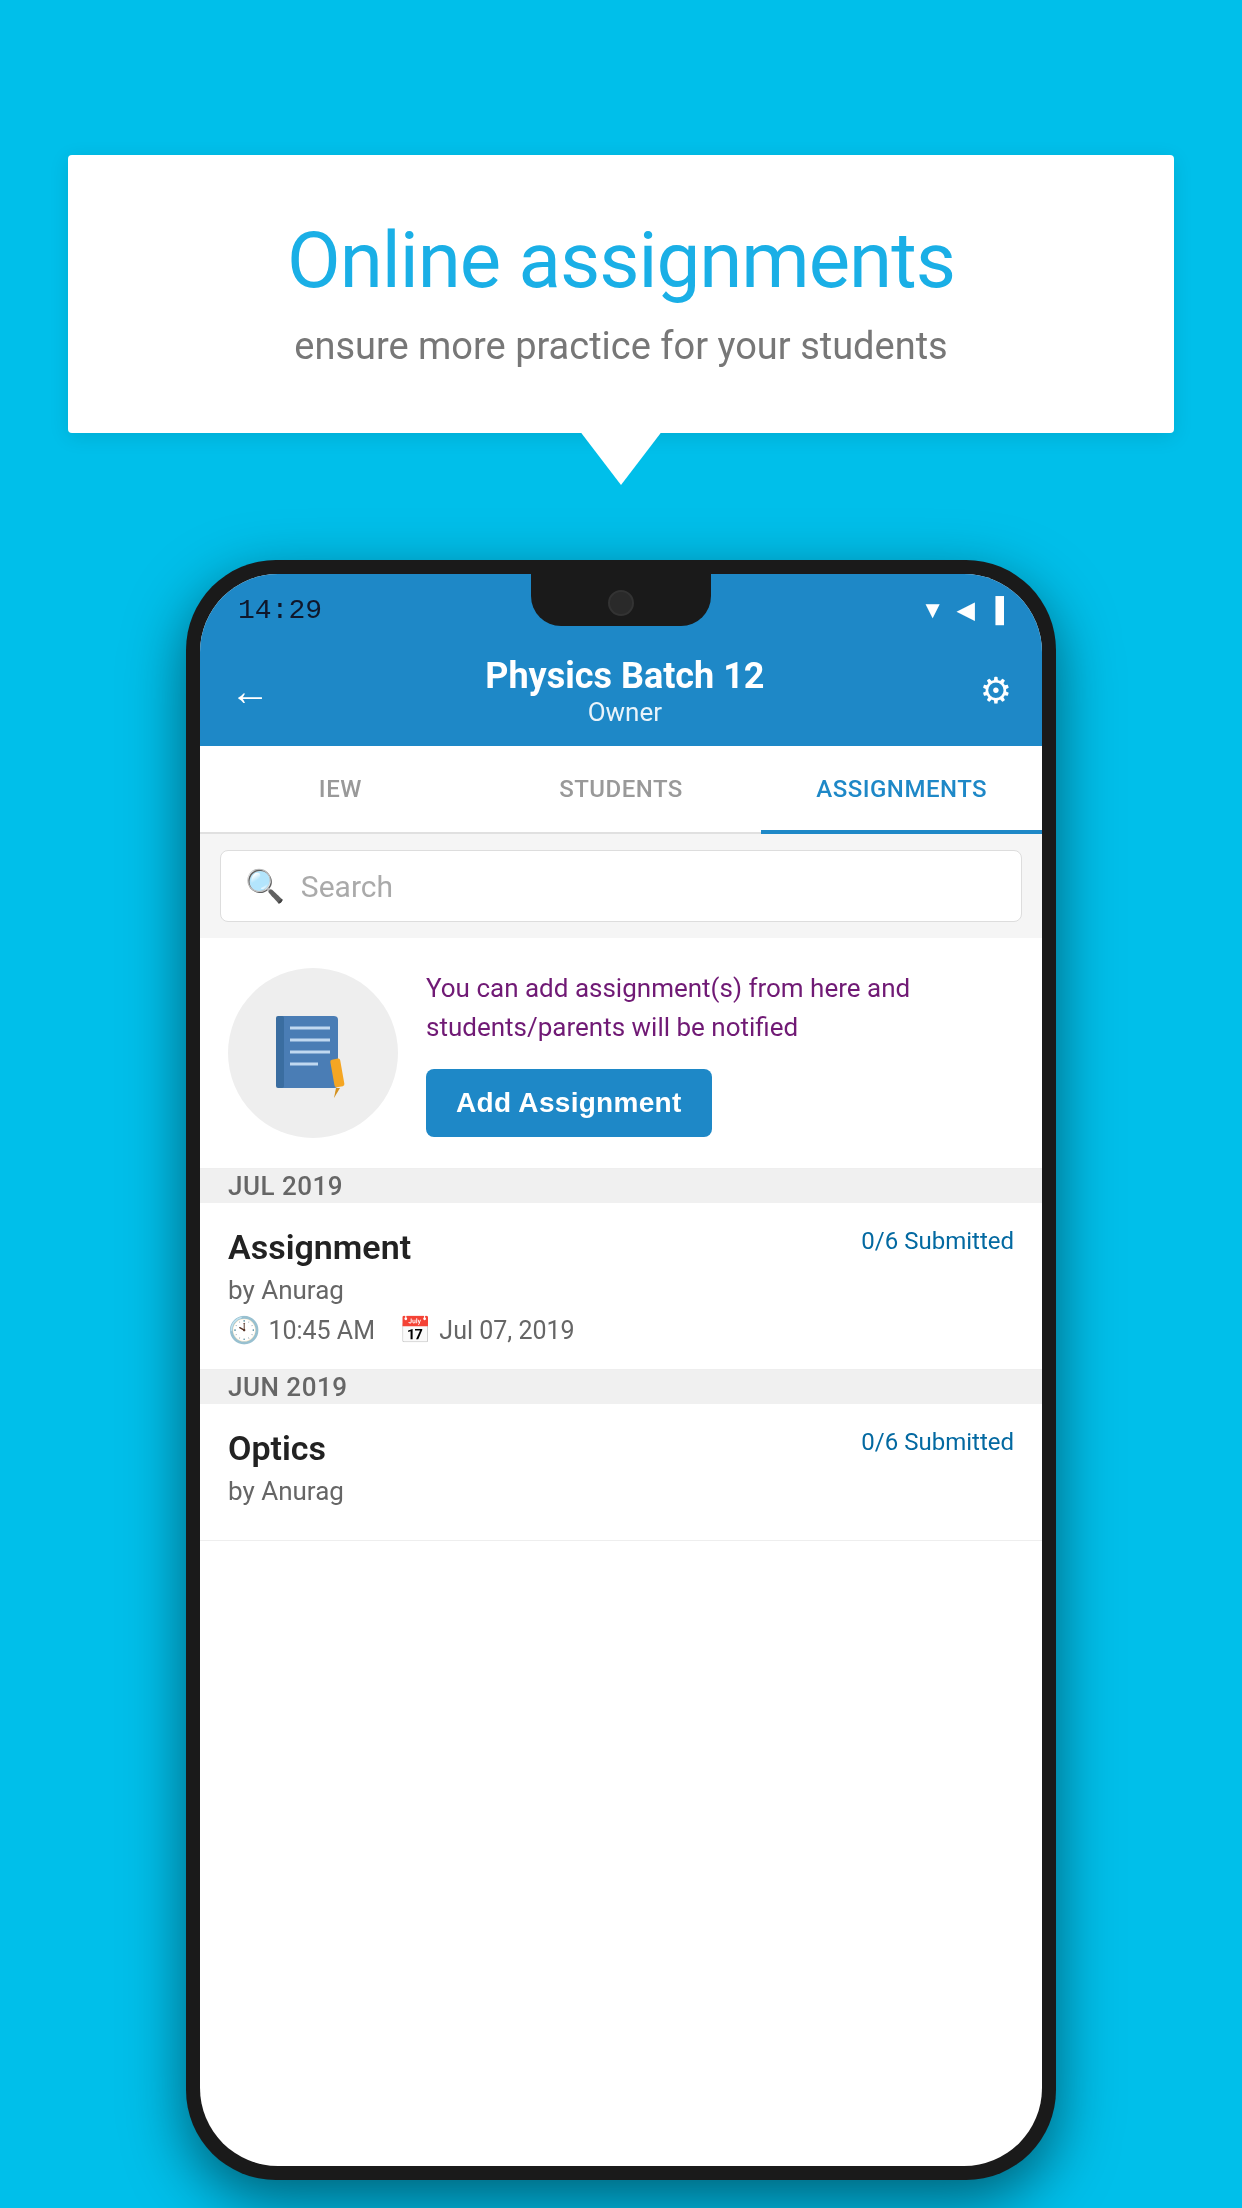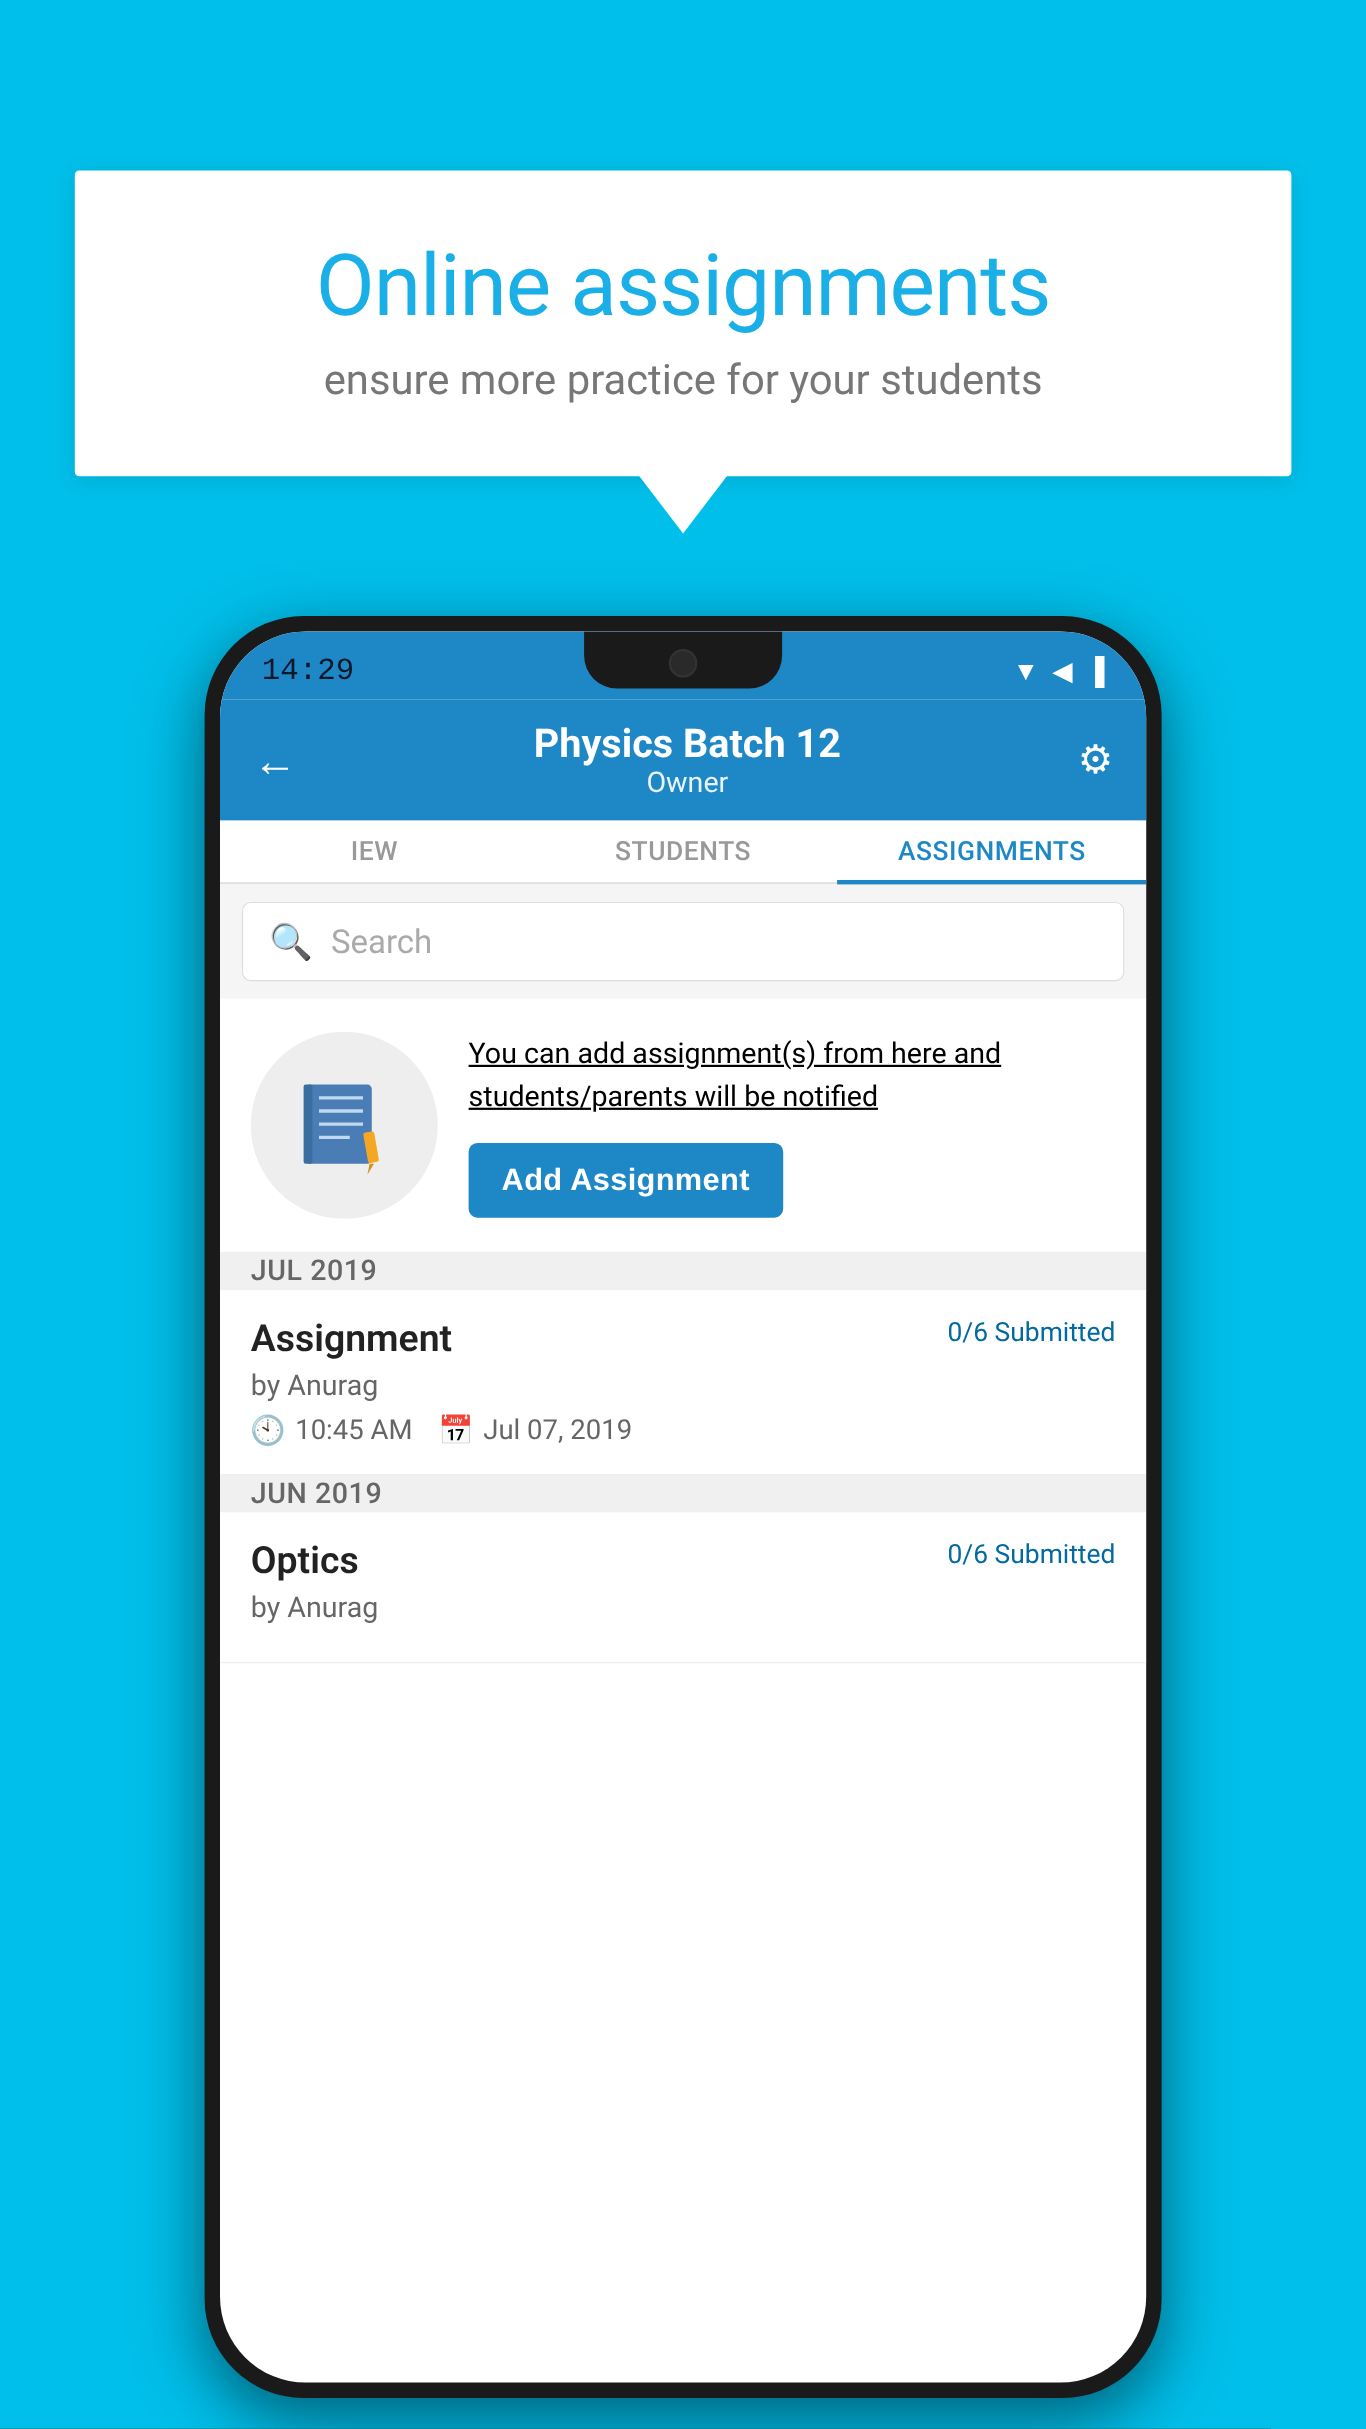--- a/index.html
+++ b/index.html
@@ -164,21 +164,21 @@
       color: white;
       font-size: 36px;
       cursor: pointer;
     }
 
     
     .tabs-bar {
       background: white;
       display: flex;
       border-bottom: 2px solid #e0e0e0;
-      height: 58px;
+      height: 88px;
     }
     .tab-item {
       flex: 1;
       display: flex;
       align-items: center;
       justify-content: center;
       font-size: 24px;
       font-weight: 500;
       color: #999;
       letter-spacing: 0.5px;
@@ -240,24 +240,23 @@
       display: flex;
       align-items: center;
       justify-content: center;
       flex-shrink: 0;
     }
     .promo-content {
       flex: 1;
     }
     .promo-text {
       font-size: 26px;
-      color: #000000;
+      color: #701a75;
       line-height: 1.5;
       margin-bottom: 22px;
-      text-decoration: underline;
     }
     .add-assignment-btn {
       background: #1E88C7;
       color: white;
       border: none;
       border-radius: 8px;
       padding: 18px 30px;
       font-size: 28px;
       font-weight: 700;
       cursor: pointer;

